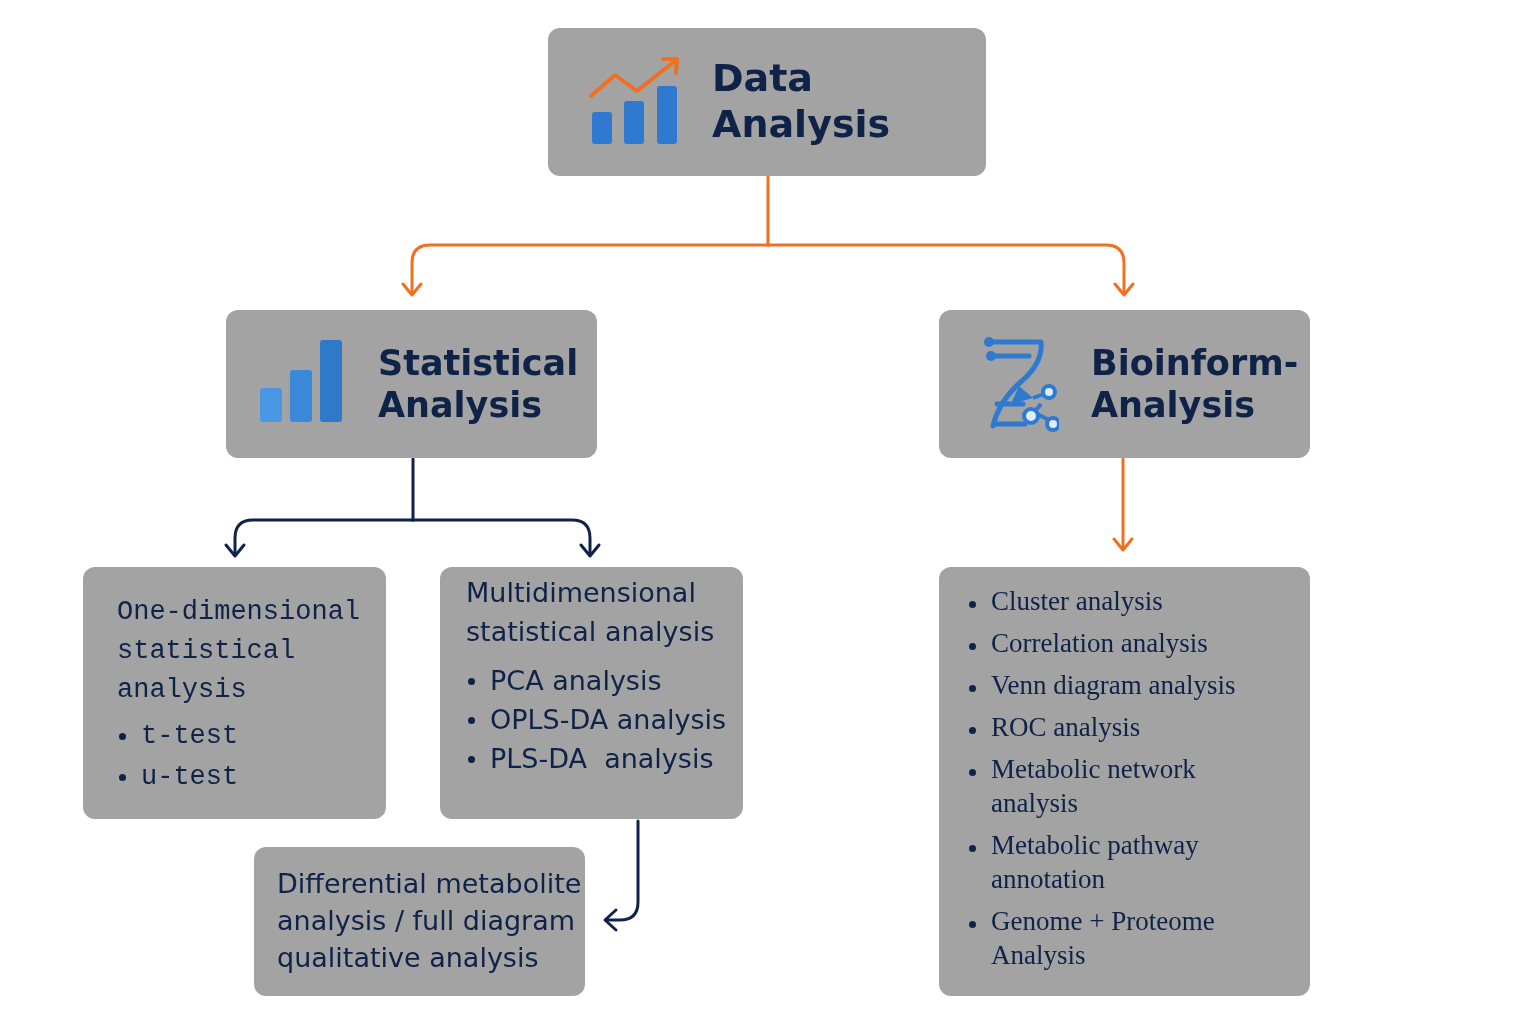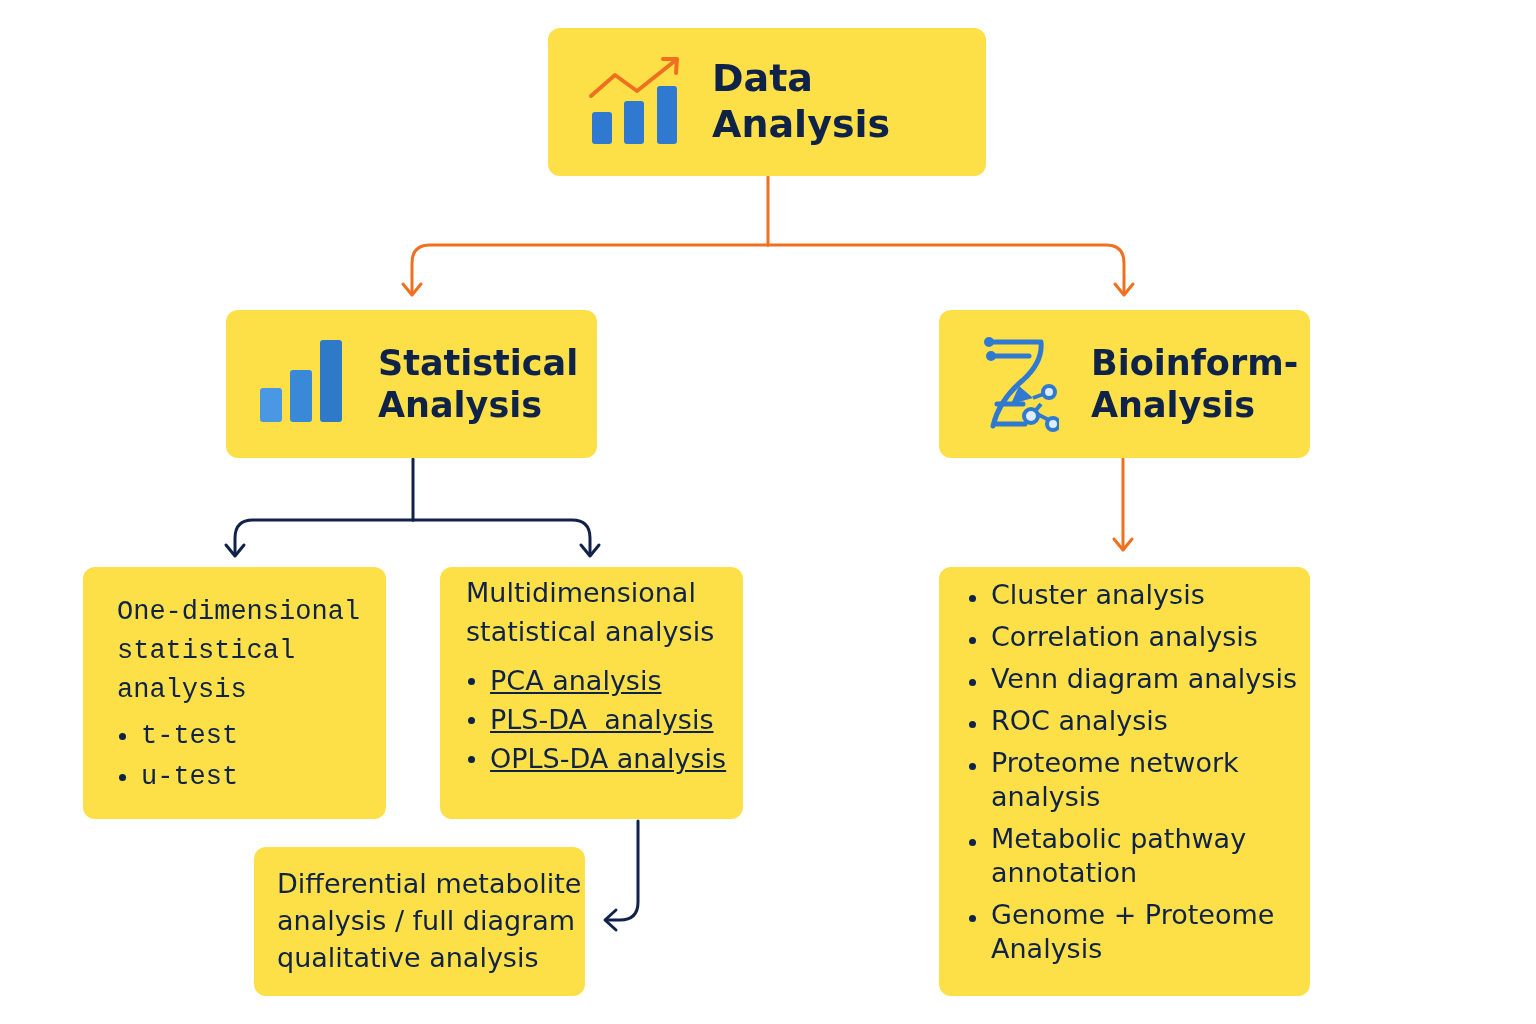--- a/index.html
+++ b/index.html
@@ -4,21 +4,21 @@
 <style>
   html, body { margin: 0; padding: 0; }
   body {
     width: 1536px; height: 1024px; position: relative; overflow: hidden;
     background: #ffffff;
     font-family: "DejaVu Sans", "Liberation Sans", sans-serif;
     color: #0f2248;
   }
   .node {
     position: absolute;
-    background: #fde047;
+    background: #a3a3a3;
     border-radius: 12px;
     box-sizing: border-box;
   }
   .hdr { display: flex; align-items: center; }
   .hdr .title {
     font-weight: bold;
     line-height: 1.2;
     color: #0f2248;
   }
   #n-root { left: 548px; top: 28px; width: 438px; height: 148px; padding-left: 40px; }
@@ -35,25 +35,25 @@
     content: ""; position: absolute; left: 2px; top: 17px;
     width: 7px; height: 7px; border-radius: 50%; background: #0f2248;
   }
 
   #n-one { left: 83px; top: 567px; width: 303px; height: 252px; padding: 26px 0 0 34px; font-family: Liberation Mono, monospace; }
   #n-one .lead { line-height: 39px; }
   #n-one ul { margin-top: 6px; line-height: 41px; }
 
   #n-multi { left: 440px; top: 567px; width: 303px; height: 252px; padding: 6px 0 0 26px; font-size: 27px; }
   #n-multi .lead { line-height: 39px; }
-  #n-multi ul { margin-top: 10px; line-height: 39px; font-size: 27px; text-decoration: underline; }
+  #n-multi ul { margin-top: 10px; line-height: 39px; font-size: 27px; }
 
   #n-diff { left: 254px; top: 847px; width: 331px; height: 149px; padding: 18px 0 0 23px; font-size: 27px; line-height: 37px; }
 
-  #n-biolist { left: 939px; top: 567px; width: 371px; height: 429px; padding: 11px 0 0 28px; }
+  #n-biolist { left: 939px; top: 567px; width: 371px; height: 429px; padding: 17px 0 0 28px; font-family: Liberation Serif, serif; }
   #n-biolist ul li { line-height: 34px; margin-bottom: 8px; font-size: 27px; }
 
   svg.conn { position: absolute; left: 0; top: 0; }
 </style>
 </head>
 <body>
 
 <svg class="conn" width="1536" height="1024">
 
   <g fill="none" stroke="#f07020" stroke-width="3" stroke-linecap="round" stroke-linejoin="round">
@@ -142,22 +142,22 @@
   </ul>
 </div>
 
 <div class="node box-text" id="n-multi">
   <div class="lead">
     <div>Multidimensional</div>
     <div>statistical analysis</div>
   </div>
   <ul class="bl">
     <li style="white-space:pre">PCA analysis</li>
+    <li style="white-space:pre">OPLS-DA analysis</li>
     <li style="white-space:pre">PLS-DA  analysis</li>
-    <li style="white-space:pre">OPLS-DA analysis</li>
   </ul>
 </div>
 
 <div class="node" id="n-diff">
   <div>Differential metabolite</div>
   <div>analysis / full diagram</div>
   <div>qualitative analysis</div>
 </div>
 
 <div class="node box-text" id="n-biolist">
@@ -168,21 +168,21 @@
     <li>
         <div>Correlation analysis</div>
       </li>
     <li>
         <div>Venn diagram analysis</div>
       </li>
     <li>
         <div>ROC analysis</div>
       </li>
     <li>
-        <div>Proteome network</div>
+        <div>Metabolic network</div>
         <div>analysis</div>
       </li>
     <li>
         <div>Metabolic pathway</div>
         <div>annotation</div>
       </li>
     <li>
         <div>Genome + Proteome</div>
         <div>Analysis</div>
       </li>

